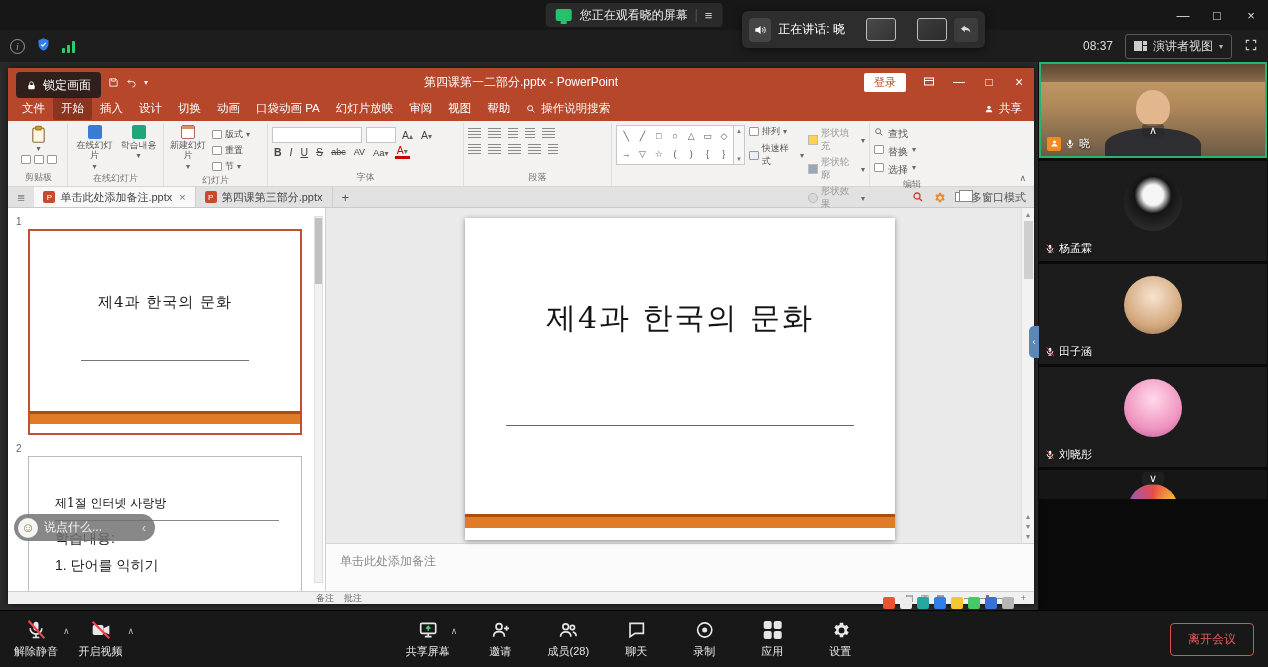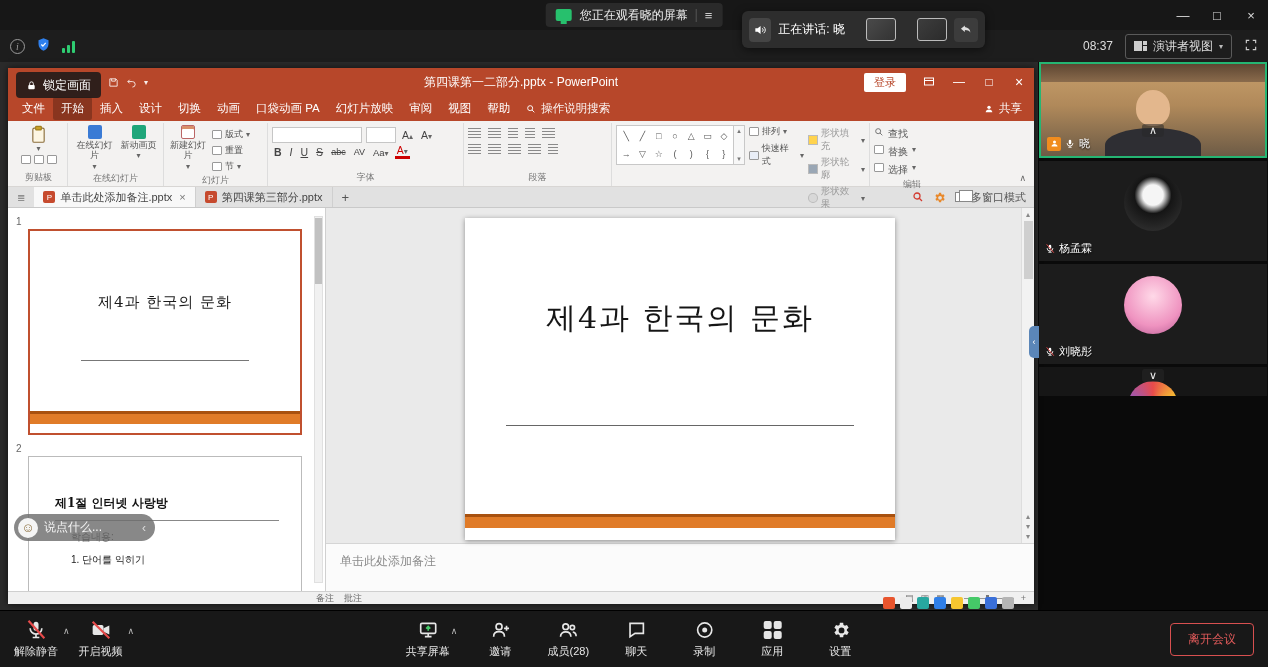--- a/index.html
+++ b/index.html
@@ -95,23 +95,23 @@
   .thumbs{width:318px;background:#fff;border-right:1px solid #d0d0d0;position:relative;padding:8px 0 0 6px;overflow:hidden;flex:0 0 auto}
   .tnum{font-size:10px;color:#666;margin:0 0 2px 2px}
   .thumb{width:274px;background:#fff;border:1px solid #bbb;margin-left:14px;position:relative;overflow:hidden}
   .thumb.sel{border:2px solid #c0502f}
   .serif{font-family:"DejaVu Serif","Liberation Serif",serif}
   .t1{height:206px}
   .t1 .tt{font-size:15px;text-align:center;margin-top:62px;letter-spacing:1px;color:#1c1c1c}
   .t1 .tl{width:168px;height:1px;background:#777;margin:48px auto 0}
   .band{position:absolute;left:0;right:0;bottom:9px;height:13px;background:#e07b28;border-top:3px solid #a8510f}
   .t2{height:206px}
-  .t2 .hd{font-size:12px;font-weight:bold;margin:38px 0 0 26px;color:#111}
+  .t2 .hd{font-size:12px;font-weight:normal;margin:38px 0 0 26px;color:#111}
   .t2 .ul{width:224px;height:1px;background:#888;margin:8px 0 0 26px}
-  .t2 .ln{font-size:10px;margin-top:9px;margin-left:42px;color:#222}
+  .t2 .ln{font-size:14px;margin-top:9px;margin-left:26px;color:#222}
   .tscroll{position:absolute;right:2px;top:8px;bottom:8px;width:9px;background:#f1f1f1;border:1px solid #e0e0e0}
   .tscroll .th{width:7px;height:66px;background:#c1c1c1;margin:1px auto 0}
 
   .editor{flex:1;display:flex;flex-direction:column;min-width:0}
   .canvas{flex:1;position:relative;background:#eaeaea;min-height:0}
   .slide{position:absolute;left:50%;top:10px;transform:translateX(-50%);width:430px;height:322px;background:#fff;box-shadow:0 1px 5px rgba(0,0,0,.4)}
   .slide .st{font-size:30px;letter-spacing:2px;text-align:center;margin-top:80px;color:#151515}
   .slide .sl{width:348px;height:1px;background:#666;margin:86px auto 0}
   .slide .band{bottom:12px;height:14px}
   .vscroll{position:absolute;right:0;top:0;bottom:0;width:13px;background:#f2f2f2;border-left:1px solid #ddd;display:flex;flex-direction:column;align-items:center;font-size:8px;color:#888;padding:2px 0}
@@ -315,21 +315,21 @@
 
           <div class="rg" style="width:96px">
             <div class="body" style="justify-content:center">
               <span class="vbtn" style="width:42px">
                 <span class="ic icb"></span>
                 <span>在线幻灯片</span>
                 <span class="caret">▾</span>
               </span>
               <span class="vbtn" style="width:38px">
                 <span class="ic ict"></span>
-                <span>新动画页</span>
+                <span>학습내용</span>
                 <span class="caret">▾</span>
               </span>
             </div>
             <div class="glabel">在线幻灯片</div>
           </div>
 
           <div class="rg" style="width:104px">
             <div class="body">
               <span class="vbtn" style="width:40px">
                 <span class="ic" style="background:#fff;border:1px solid #b66;box-shadow:inset 0 3px 0 #d9906a"></span>
@@ -632,20 +632,32 @@
           <svg width="10" height="11" viewBox="0 0 24 24" fill="#fff">
               <rect x="9" y="3" width="6" height="11" rx="3"></rect>
               <path d="M5 11a7 7 0 0 0 14 0" fill="none" stroke="#fff" stroke-width="2"></path>
               <path d="M12 18v3M8 21h8" stroke="#fff" stroke-width="2"></path>
               <path d="M4 2l17 20" stroke="#e04b4b" stroke-width="2.4"></path>
             </svg>
           <span>杨孟霖</span>
         </div>
       </div>
 
+      <div class="tile">
+        <span class="avatar av3"></span>
+        <div class="ntag">
+          <svg width="10" height="11" viewBox="0 0 24 24" fill="#fff">
+              <rect x="9" y="3" width="6" height="11" rx="3"></rect>
+              <path d="M5 11a7 7 0 0 0 14 0" fill="none" stroke="#fff" stroke-width="2"></path>
+              <path d="M12 18v3M8 21h8" stroke="#fff" stroke-width="2"></path>
+              <path d="M4 2l17 20" stroke="#e04b4b" stroke-width="2.4"></path>
+            </svg>
+          <span>田子涵</span>
+        </div>
+      </div>
 
       <div class="tile">
         <span class="avatar av4"></span>
         <div class="ntag">
           <svg width="10" height="11" viewBox="0 0 24 24" fill="#fff">
               <rect x="9" y="3" width="6" height="11" rx="3"></rect>
               <path d="M5 11a7 7 0 0 0 14 0" fill="none" stroke="#fff" stroke-width="2"></path>
               <path d="M12 18v3M8 21h8" stroke="#fff" stroke-width="2"></path>
               <path d="M4 2l17 20" stroke="#e04b4b" stroke-width="2.4"></path>
             </svg>

